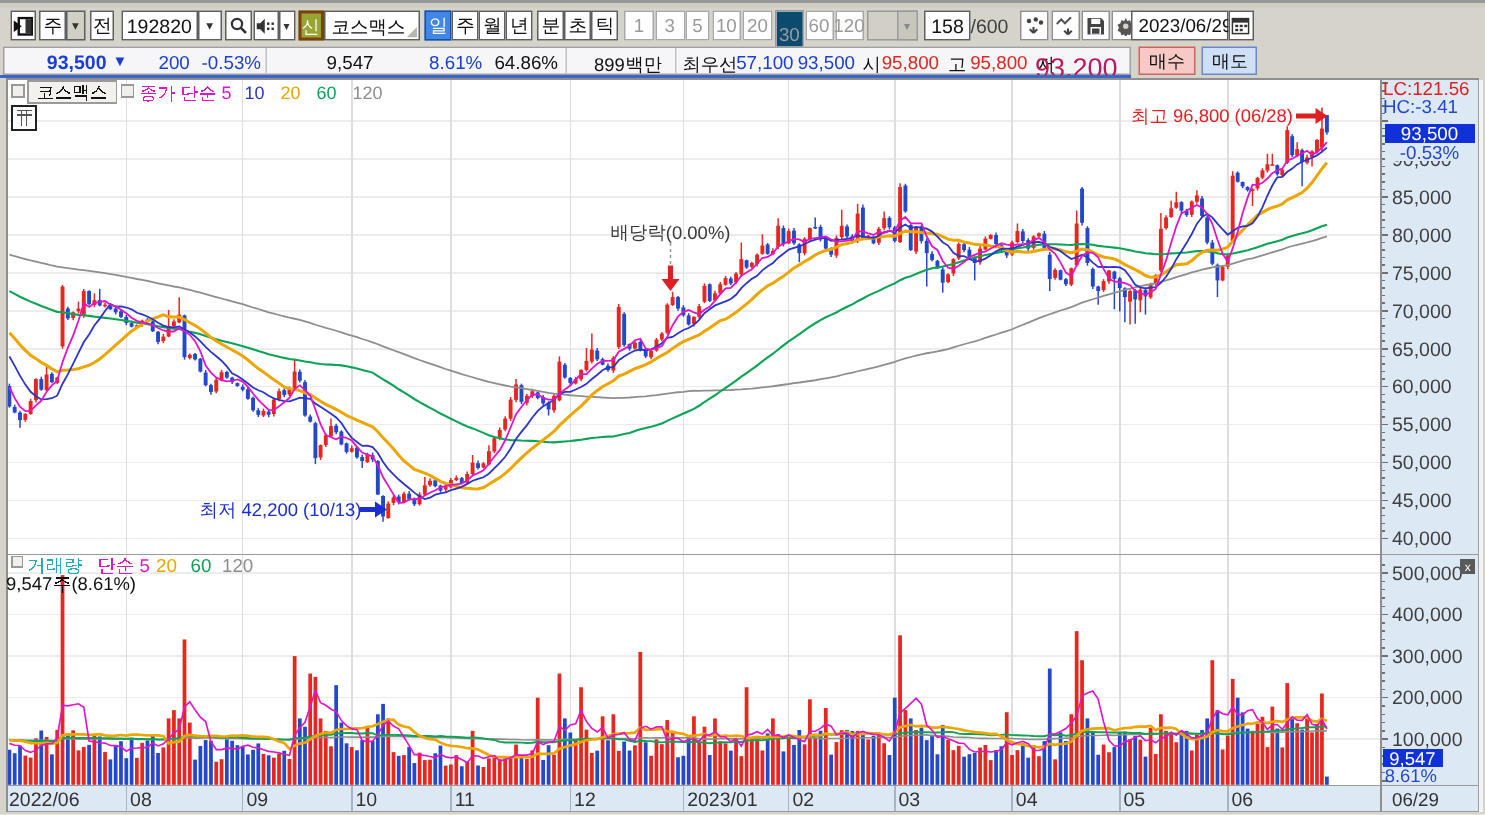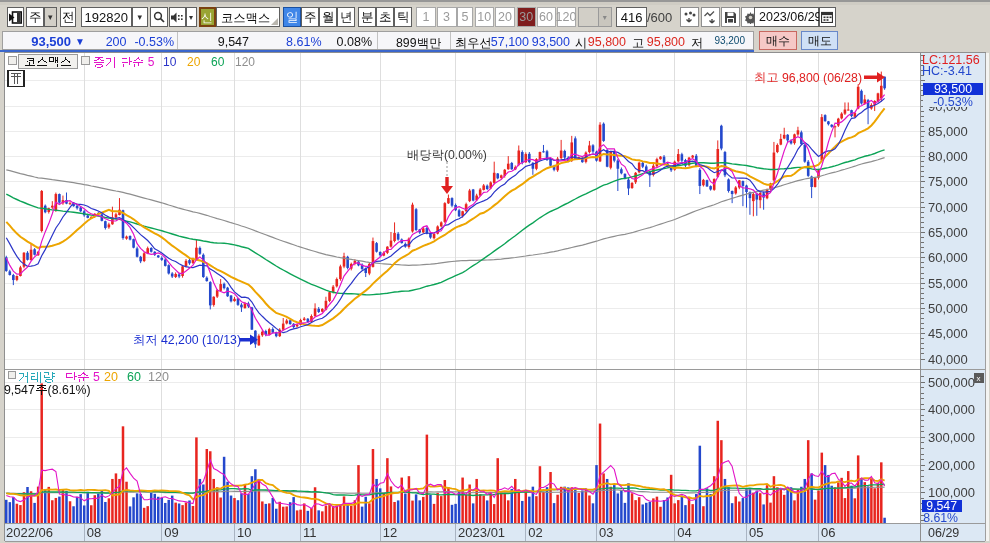--- a/index.html
+++ b/index.html
@@ -90,27 +90,27 @@
     <div style="position:absolute;left:394px;top:7px;width:18px;height:20px;background:#ffffff;border:1px solid #5f5f5f;box-sizing:border-box;color:#111;font-size:12.5px;font-weight:normal;display:flex;align-items:center;justify-content:center;">
       <svg width="12" height="16" viewBox="0 0 12 16">
         <path transform="translate(0.0,12.2) scale(0.01221,-0.01221)" d="M118 706H590V638H191V527H570V462H191V328Q492 328 699 382Q703 343 703 322Q703 315 702 312Q682 302 554 285Q367 258 118 258ZM188 169H862V-155H790V100H188ZM790 767H859Q870 767 870 759L862 726V725V219H790Z" fill="#111"></path>
       </svg>
     </div>
     <div style="position:absolute;left:416px;top:7px;width:20px;height:20px;background:#ffffff;border:1px solid #a8a8a8;box-sizing:border-box;color:#9a9a9a;font-size:12.5px;font-weight:normal;display:flex;align-items:center;justify-content:center;">1</div>
     <div style="position:absolute;left:436.5px;top:7px;width:20px;height:20px;background:#ffffff;border:1px solid #a8a8a8;box-sizing:border-box;color:#9a9a9a;font-size:12.5px;font-weight:normal;display:flex;align-items:center;justify-content:center;">3</div>
     <div style="position:absolute;left:457px;top:7px;width:16px;height:20px;background:#ffffff;border:1px solid #a8a8a8;box-sizing:border-box;color:#9a9a9a;font-size:12.5px;font-weight:normal;display:flex;align-items:center;justify-content:center;">5</div>
     <div style="position:absolute;left:474.5px;top:7px;width:19.5px;height:20px;background:#ffffff;border:1px solid #a8a8a8;box-sizing:border-box;color:#9a9a9a;font-size:12.5px;font-weight:normal;display:flex;align-items:center;justify-content:center;">10</div>
     <div style="position:absolute;left:495px;top:7px;width:20px;height:20px;background:#ffffff;border:1px solid #a8a8a8;box-sizing:border-box;color:#9a9a9a;font-size:12.5px;font-weight:normal;display:flex;align-items:center;justify-content:center;">20</div>
-    <div style="position:absolute;left:516.5px;top:7px;width:19.5px;height:20px;background:#7f1d1d;border:1px solid #a8a8a8;box-sizing:border-box;color:#9a9a9a;font-size:12.5px;font-weight:normal;display:flex;align-items:center;justify-content:center;">30</div>
+    <div style="position:absolute;left:516.5px;top:7px;width:19.5px;height:32px;background:#0c4a6e;border:1px solid #a8a8a8;box-sizing:border-box;color:#9a9a9a;font-size:12.5px;font-weight:normal;display:flex;align-items:center;justify-content:center;">30</div>
     <div style="position:absolute;left:536.5px;top:7px;width:19px;height:20px;background:#ffffff;border:1px solid #a8a8a8;box-sizing:border-box;color:#9a9a9a;font-size:12.5px;font-weight:normal;display:flex;align-items:center;justify-content:center;">60</div>
     <div style="position:absolute;left:556.5px;top:7px;width:19px;height:20px;background:#ffffff;border:1px solid #a8a8a8;box-sizing:border-box;color:#9a9a9a;font-size:12.5px;font-weight:normal;display:flex;align-items:center;justify-content:center;">120</div>
     <div style="position:absolute;left:578px;top:7px;width:33.5px;height:20px;background:#d2cfc7;border:1px solid #9a9a9a;box-sizing:border-box;color:#111;font-size:12.5px;font-weight:normal;display:flex;align-items:center;justify-content:center;"></div>
     <div style="position:absolute;left:598px;top:7px;width:13.5px;height:20px;background:#c9c6be;border:1px solid #9a9a9a;box-sizing:border-box;color:#888;font-size:8px;font-weight:normal;display:flex;align-items:center;justify-content:center;">▾</div>
     <div style="position:absolute;left:615.5px;top:7px;width:31px;height:20px;background:#ffffff;border:1px solid #5f5f5f;box-sizing:border-box;color:#111;font-size:13px;font-weight:normal;display:flex;align-items:center;justify-content:center;justify-content:flex-end;">
-      <span style="margin-right:3px">416</span>
+      <span style="margin-right:3px">158</span>
     </div>
     <div style="position:absolute;left:647px;top:7px;height:20px;display:flex;align-items:center;font-size:13px;color:#404040">/600</div>
     <div style="position:absolute;left:680px;top:7px;width:19px;height:20px;background:#ffffff;border:1px solid #8f8f8f;box-sizing:border-box;color:#111;font-size:12.5px;font-weight:normal;display:flex;align-items:center;justify-content:center;">
       <svg width="13" height="13" viewBox="0 0 13 13">
         <circle cx="3" cy="3" r="1.5" fill="#444"></circle>
         <circle cx="7.5" cy="2" r="1.5" fill="#444"></circle>
         <circle cx="11" cy="4" r="1.5" fill="#444"></circle>
         <path d="M6 7 v4 m0 0 l-2.5-2.5 m2.5 2.5 l2.5-2.5" stroke="#444" stroke-width="1.4" fill="none"></path>
       </svg>
     </div>
@@ -152,21 +152,21 @@
 <div style="position:absolute;left:2px;top:30.5px;width:752px;height:19.5px;background:#f6f6f9;border:1px solid #9f9f9f;box-sizing:border-box"></div>
 <div style="position:absolute;left:177px;top:31.5px;width:1px;height:17.5px;background:#c2c2c2"></div>
 <div style="position:absolute;left:377px;top:31.5px;width:1px;height:17.5px;background:#c2c2c2"></div>
 <div style="position:absolute;left:449.5px;top:31.5px;width:1px;height:17.5px;background:#c2c2c2"></div>
 <div style="position:absolute;right:919px;top:34px;color:#1b3fd6;font-size:13px;font-weight:bold;white-space:nowrap">93,500</div>
 <div style="position:absolute;left:75px;top:35.5px;color:#1b3fd6;font-size:10px;font-weight:normal;white-space:nowrap">▼</div>
 <div style="position:absolute;right:863.5px;top:34.5px;color:#1b3fd6;font-size:12.5px;font-weight:normal;white-space:nowrap">200</div>
 <div style="position:absolute;right:816px;top:34.5px;color:#1b3fd6;font-size:12.5px;font-weight:normal;white-space:nowrap">-0.53%</div>
 <div style="position:absolute;right:741px;top:34.5px;color:#111;font-size:12.5px;font-weight:normal;white-space:nowrap">9,547</div>
 <div style="position:absolute;right:668.5px;top:34.5px;color:#1b3fd6;font-size:12.5px;font-weight:normal;white-space:nowrap">8.61%</div>
-<div style="position:absolute;right:618px;top:34.5px;color:#111;font-size:12.5px;font-weight:normal;white-space:nowrap">0.08%</div>
+<div style="position:absolute;right:618px;top:34.5px;color:#111;font-size:12.5px;font-weight:normal;white-space:nowrap">64.86%</div>
 <div style="position:absolute;left:395.5px;top:34.8px;line-height:0"><svg width="45" height="15" viewBox="0 0 45 15">
       <text x="0.0" y="12.1" font-size="12.3" fill="#111" font-family="Liberation Sans, sans-serif">899</text>
       <path transform="translate(20.9,12.1) scale(0.01201,-0.01201)" d="M102 716H170Q183 716 183 706L174 675V672V565H415V716H484Q494 716 494 707L487 675V674V276H102ZM415 499H174V343H415ZM191 166H872V-155H800V98H191ZM800 767H868Q879 767 879 759L872 726V725V218H800V425H667V218H595V746H662Q675 746 675 736L667 707V706V492H800Z" fill="#111"></path>
       <path transform="translate(33.2,12.1) scale(0.01201,-0.01201)" d="M111 690H551V249H111ZM480 623H184V314H480ZM210 142H279Q289 142 289 135L282 102V101V-57H882V-124H210ZM776 767H844Q856 767 856 758L848 725V724V431H998V364H848V56H776Z" fill="#111"></path>
     </svg></div>
 <div style="position:absolute;left:455px;top:34.8px;line-height:0"><svg width="37" height="15" viewBox="0 0 37 15">
       <path transform="translate(0.0,12.0) scale(0.01191,-0.01191)" d="M245 726H568V658H245ZM129 580H685V513H443Q444 492 468 458Q543 354 727 301L678 241Q617 256 522 321Q477 351 458 373L410 428Q368 358 232 282Q203 265 176 253Q145 240 143 240Q138 240 88 291Q84 295 83 296Q343 384 368 501Q368 501 370 513H129ZM790 767H855Q869 767 869 757L862 727V726V-146H790ZM369 268H436Q450 268 450 257L442 225V224V121L728 142Q731 142 733 142V77L273 35Q194 27 154 24Q151 24 130 11Q123 7 118 7Q106 7 104 17L84 93Q333 113 369 114Z" fill="#111"></path>
       <path transform="translate(12.2,12.0) scale(0.01191,-0.01191)" d="M506 736Q852 736 852 563Q852 510 835 479Q776 372 484 372Q294 372 215 447Q170 489 170 554Q170 712 427 733Q464 736 506 736ZM483 669Q334 669 274 615Q245 589 245 551Q245 461 420 442Q457 438 496 438Q777 438 777 553Q777 652 601 667Q577 669 549 669ZM76 278H947V211H547V-146H476V211H76Z" fill="#111"></path>
       <path transform="translate(24.4,12.0) scale(0.01191,-0.01191)" d="M300 711H367Q388 711 388 694Q388 686 377 643L373 617Q373 452 511 323Q560 276 622 243Q605 219 574 188L570 184Q407 295 338 449H336Q334 439 316 410Q258 309 170 232Q134 201 101 183Q62 216 44 234Q57 242 102 276Q259 399 291 545Q301 589 300 700Q300 700 300 711ZM224 142H294Q302 142 303 137Q295 104 295 99V-57H896V-124H224ZM790 767H858Q870 767 870 758L862 725V724V61H790V429H592V496H790Z" fill="#111"></path>
     </svg></div>
@@ -176,21 +176,21 @@
       <path transform="translate(0.0,12.0) scale(0.01191,-0.01191)" d="M289 692H342Q364 695 368 683L361 632V631Q361 464 392 376Q425 287 512 187Q569 124 607 93Q600 81 560 45Q551 37 550 37Q543 37 511 73Q428 165 398 212Q384 236 372 260Q333 341 327 357Q280 210 139 73L108 43Q108 43 103 41L36 87Q42 95 74 123Q78 126 80 128Q126 170 162 214Q256 331 282 492Q289 535 289 577ZM790 767H855Q869 767 869 757L862 727V726V-146H790Z" fill="#111"></path>
     </svg></div>
 <div style="position:absolute;right:364px;top:34.5px;color:#dc2820;font-size:12.5px;font-weight:normal;white-space:nowrap">95,800</div>
 <div style="position:absolute;left:632px;top:34.8px;line-height:0"><svg width="12" height="15" viewBox="0 0 12 15">
       <path transform="translate(0.0,12.0) scale(0.01191,-0.01191)" d="M163 674H859Q847 359 825 217Q820 179 813 144L739 152Q765 299 768 326Q782 471 782 607H163ZM407 370H472H476Q486 370 486 360L479 329V328V30H947V-37H76V30H407Z" fill="#111"></path>
     </svg></div>
 <div style="position:absolute;right:305px;top:34.5px;color:#dc2820;font-size:12.5px;font-weight:normal;white-space:nowrap">95,800</div>
 <div style="position:absolute;left:691px;top:34.8px;line-height:0"><svg width="12" height="15" viewBox="0 0 12 15">
       <path transform="translate(0.0,12.0) scale(0.01191,-0.01191)" d="M109 659H612V593H393Q393 364 527 218Q530 214 534 211Q572 170 608 141Q642 117 647 109Q607 69 590 58Q586 58 555 85Q466 165 422 243Q401 280 362 366Q305 196 171 83L130 51Q128 51 63 95Q67 98 103 128Q161 175 186 203Q305 330 319 523Q322 556 322 593H109ZM790 767H858Q870 767 870 758L862 725V724V-146H790V353H564V421H790Z" fill="#111"></path>
     </svg></div>
-<div style="position:absolute;right:245px;top:34.5px;color:#0c4a6e;font-size:10px;font-weight:normal;white-space:nowrap">93,200</div>
+<div style="position:absolute;right:245px;top:34.5px;color:#be185d;font-size:18px;font-weight:normal;white-space:nowrap">93,200</div>
 <div style="position:absolute;left:758.5px;top:31px;width:38px;height:18.5px;background:#f6c8c6;border:1px solid #c86860;box-sizing:border-box;display:flex;align-items:center;justify-content:center;line-height:0">
     <svg width="24" height="15" viewBox="0 0 24 15">
       <path transform="translate(0.0,11.8) scale(0.01172,-0.01172)" d="M61 659H444V114H61ZM372 593H134V181H372ZM800 767H866L874 766H876Q879 763 879 758L872 728V727V-146H800V300H660V-88H590V738H656Q669 738 669 728L660 696V695V367H800Z" fill="#111"></path>
       <path transform="translate(12.0,11.8) scale(0.01172,-0.01172)" d="M466 740H547Q561 740 561 731L551 699V698Q551 662 623 604Q719 528 897 473Q916 468 943 460Q939 450 888 409Q877 399 876 399Q866 399 843 410Q711 458 623 525Q587 552 539 595Q512 622 511 622Q509 622 483 593Q388 485 189 414L148 400Q142 400 93 445Q81 458 79 461Q438 543 464 714Q466 727 466 740ZM76 278H947V211H547V-146H476V211H76Z" fill="#111"></path>
     </svg>
   </div>
 <div style="position:absolute;left:801px;top:31px;width:37px;height:18.5px;background:#cfe0f6;border:1px solid #6888c8;box-sizing:border-box;display:flex;align-items:center;justify-content:center;line-height:0">
     <svg width="24" height="15" viewBox="0 0 24 15">
       <path transform="translate(0.0,11.8) scale(0.01172,-0.01172)" d="M61 659H444V114H61ZM372 593H134V181H372ZM800 767H866L874 766H876Q879 763 879 758L872 728V727V-146H800V300H660V-88H590V738H656Q669 738 669 728L660 696V695V367H800Z" fill="#111"></path>
       <path transform="translate(12.0,11.8) scale(0.01172,-0.01172)" d="M186 674H854V607H258V353H854V287H186ZM476 226H542Q555 226 555 216L547 184V183V30H947V-37H76V30H476Z" fill="#111"></path>

